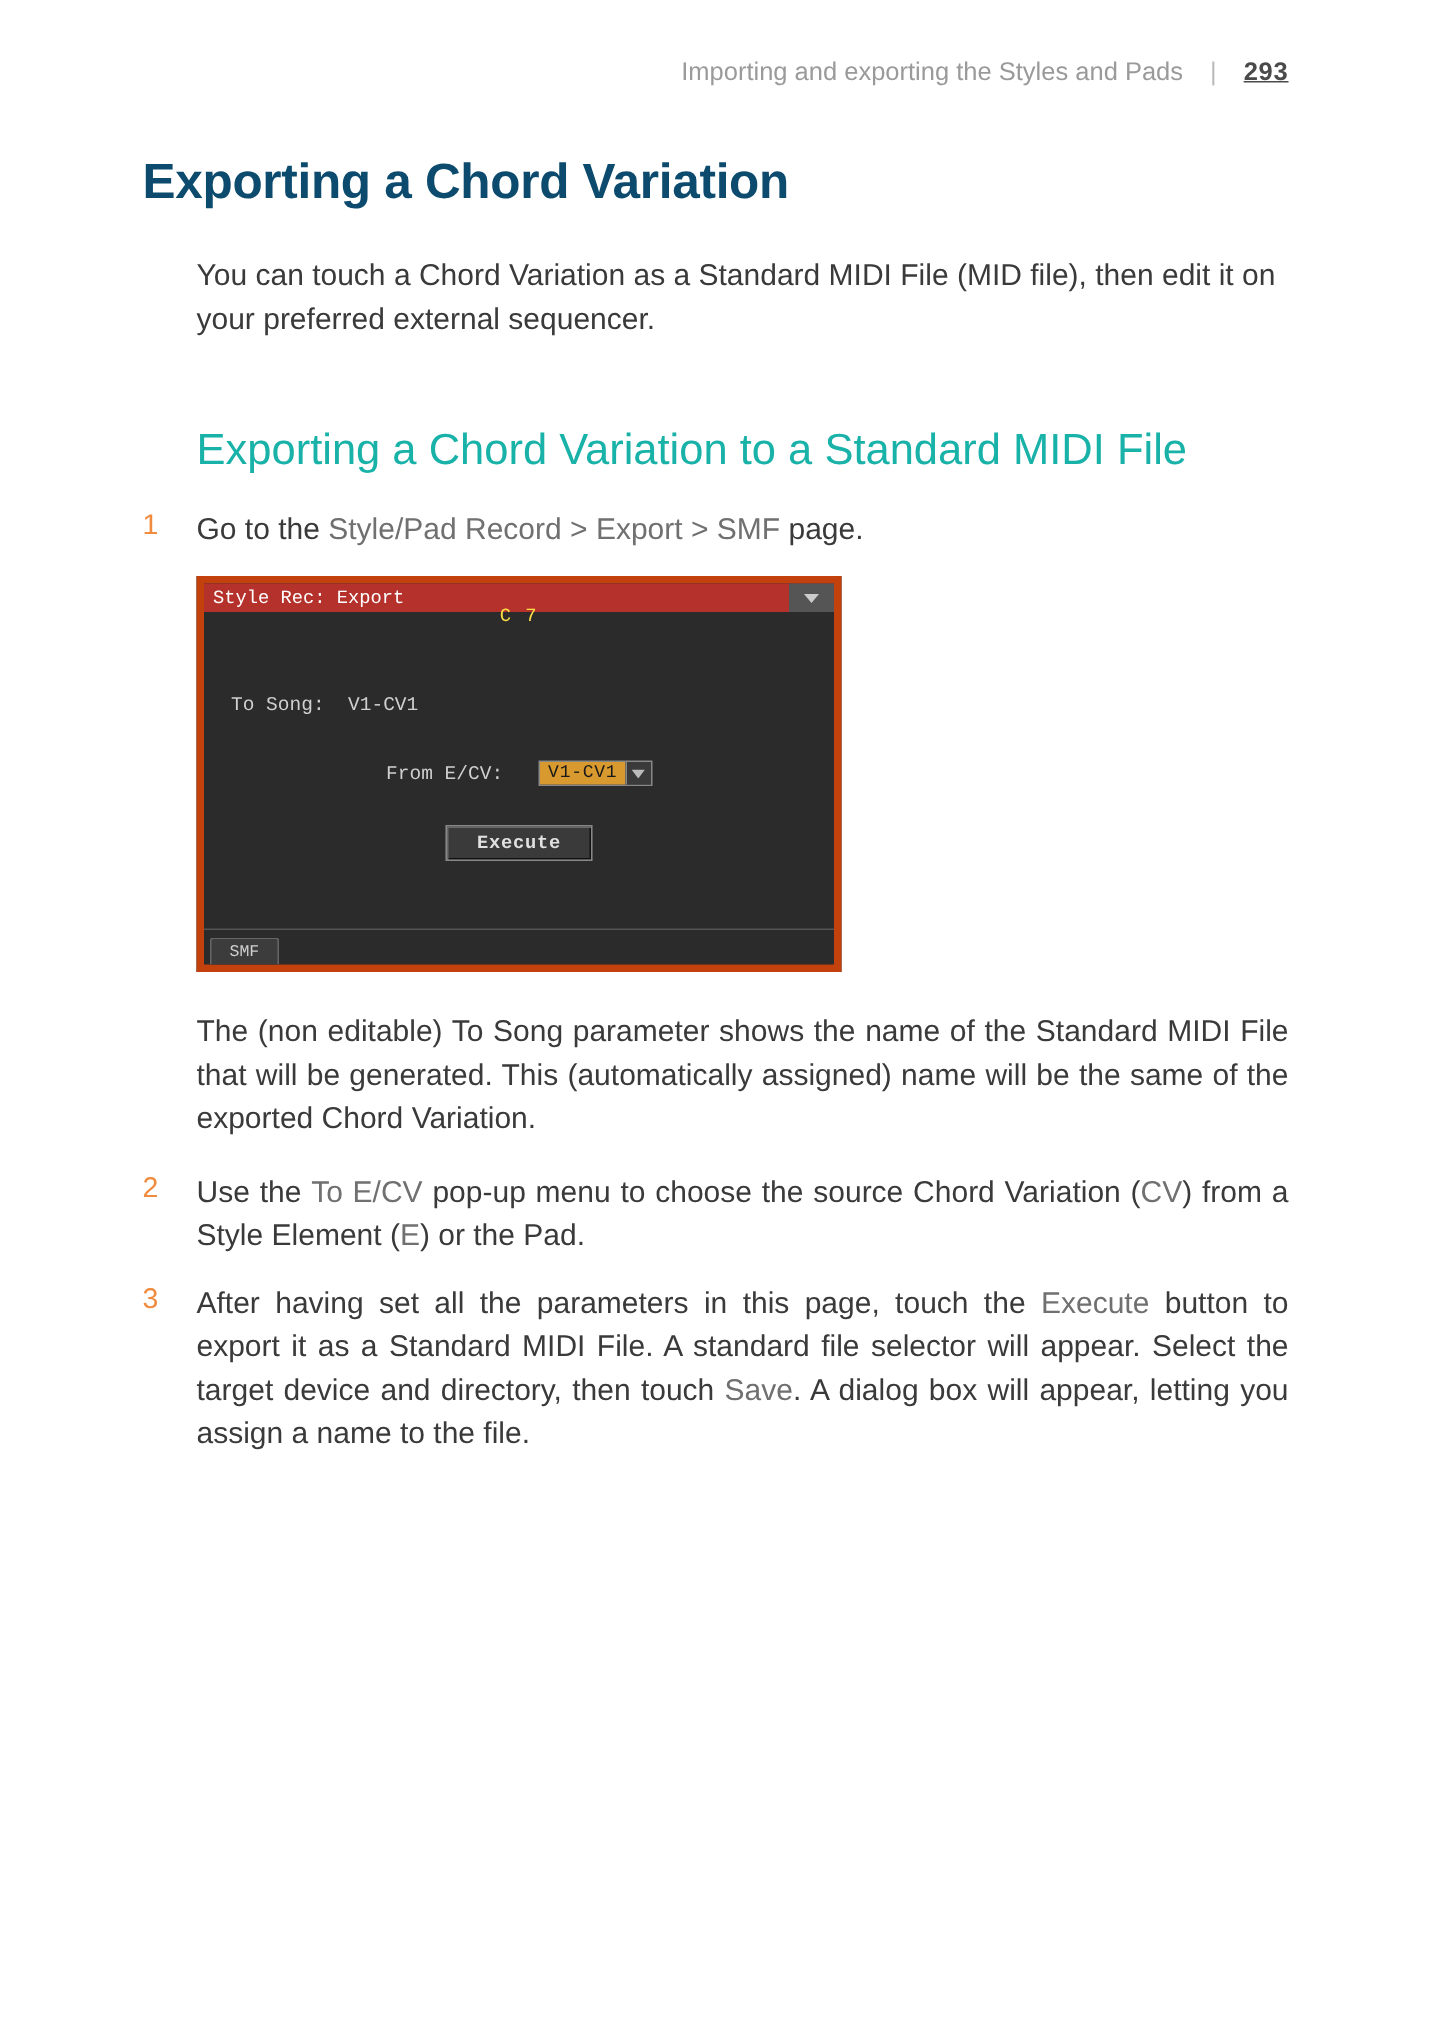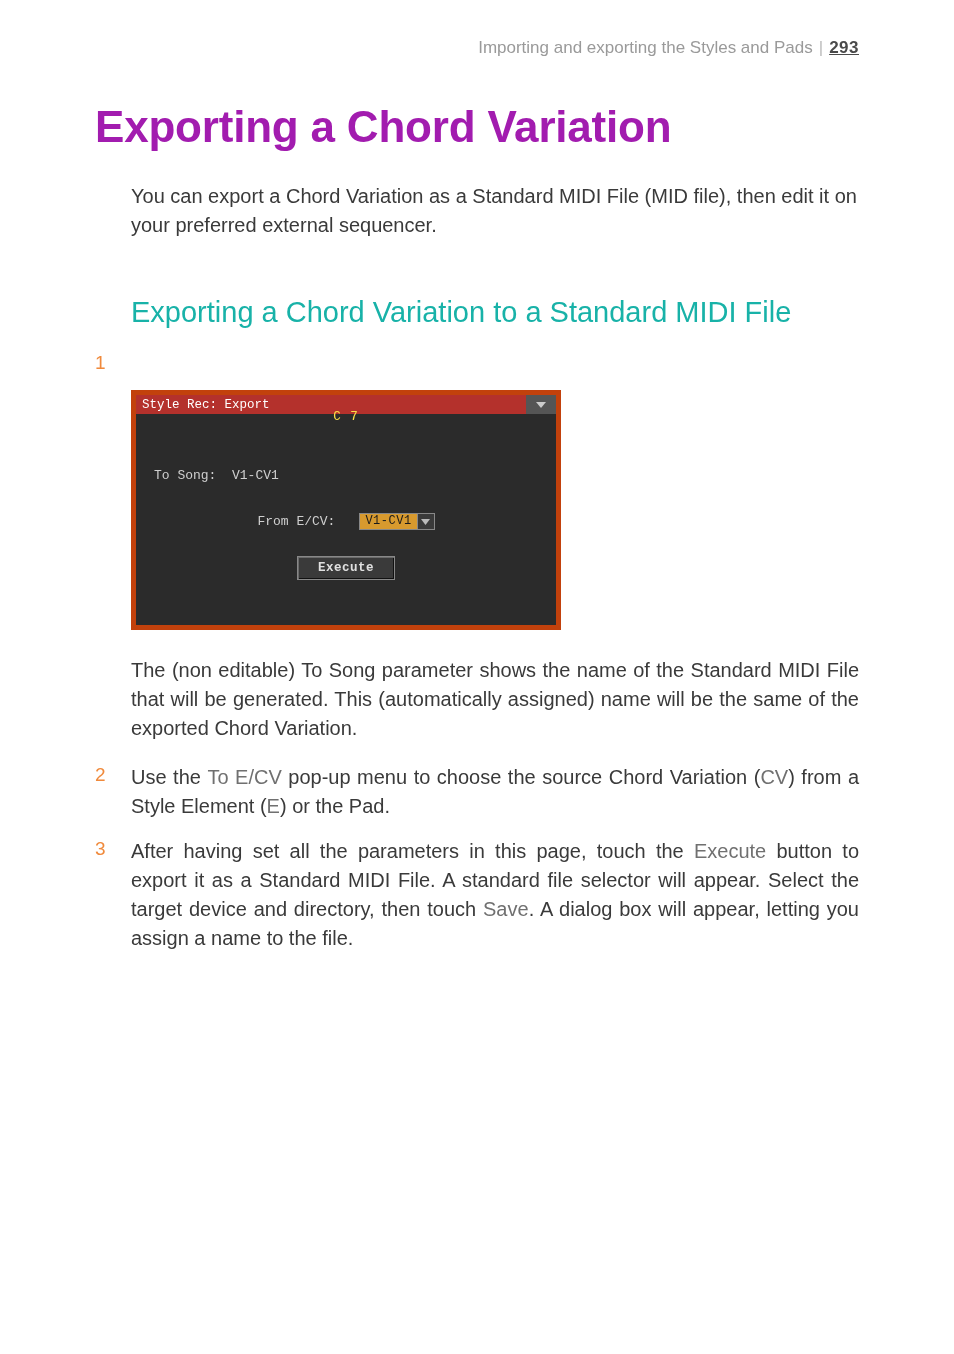--- a/index.html
+++ b/index.html
@@ -14,28 +14,28 @@
     .page {
       padding: 38px 95px 40px 95px;
     }
     .header-line {
       display: flex;
       justify-content: flex-end;
       align-items: baseline;
       font-size: 17px;
       color: #888;
       margin-bottom: 44px;
-      gap: 4px;
+      gap: 16px;
     }
     .header-line .section-title { color: #9a9a9a; }
     .header-line .divider { color: #bbb; margin: 0 2px; }
     .header-line .page-number { font-weight: 700; color: #4a4a4a; letter-spacing: 0.5px; text-decoration: underline;}
     h1 {
-      color: #a21caf;
-      font-size: 44px;
+      color: #0c4a6e;
+      font-size: 33px;
       font-weight: 700;
       margin-bottom: 30px;
       letter-spacing: -0.2px;
     }
     p.intro {
       font-size: 20px;
       line-height: 1.45;
       color: #3a3a3a;
       margin-left: 36px;
       margin-bottom: 56px;
@@ -195,26 +195,29 @@
 
 <div class="page">
   <div class="header-line">
     <span class="section-title">Importing and exporting the Styles and Pads</span>
     <span class="divider">|</span>
       <span class="page-number">293</span>
   </div>
 
   <h1>Exporting a Chord Variation</h1>
 
-  <p class="intro">You can export a Chord Variation as a Standard MIDI File (MID file), then edit it on your preferred external sequencer.</p>
+  <p class="intro">You can touch a Chord Variation as a Standard MIDI File (MID file), then edit it on your preferred external sequencer.</p>
 
   <h2>Exporting a Chord Variation to a Standard MIDI File</h2>
 
   <div class="step">
     <div class="step-num">1</div>
+    <div class="step-body">
+      <span>Go to the </span><span class="strong">Style/Pad Record &gt; Export &gt; SMF</span><span> page.</span>
+    </div>
   </div>
 
   <div class="device">
     <div class="titlebar">
       <span class="t-left">Style Rec: Export</span>
       <span class="t-center">C 7</span>
       <span class="t-menu">
         <svg width="12" height="8" viewBox="0 0 12 8">
             <polygon points="1,1 11,1 6,7" fill="#ccc"></polygon>
           </svg>
@@ -231,20 +234,23 @@
           <span class="sel-value">V1-CV1</span>
           <span class="sel-arrow">
             <svg width="9" height="6" viewBox="0 0 9 6">
                 <polygon points="0,0 9,0 4.5,6" fill="#bbb"></polygon>
               </svg>
           </span>
         </span>
       </div>
       <button class="exec-btn">Execute</button>
     </div>
+    <div class="tabbar">
+      <div class="tab">SMF</div>
+    </div>
   </div>
 
   <div class="indent-block para-after">
     <span>The (non editable) </span><span class="strong">To Song</span><span> parameter shows the name of the Standard MIDI File that will be generated. This (automatically assigned) name will be the same of the exported Chord Variation.</span>
   </div>
 
   <div class="step">
     <div class="step-num">2</div>
     <div class="step-body">
       <span>Use the </span><span class="strong">To E/CV</span><span> pop-up menu to choose the source Chord Variation (</span><span class="strong">CV</span><span>) from a Style Element (</span><span class="strong">E</span><span>) or the Pad.</span>

